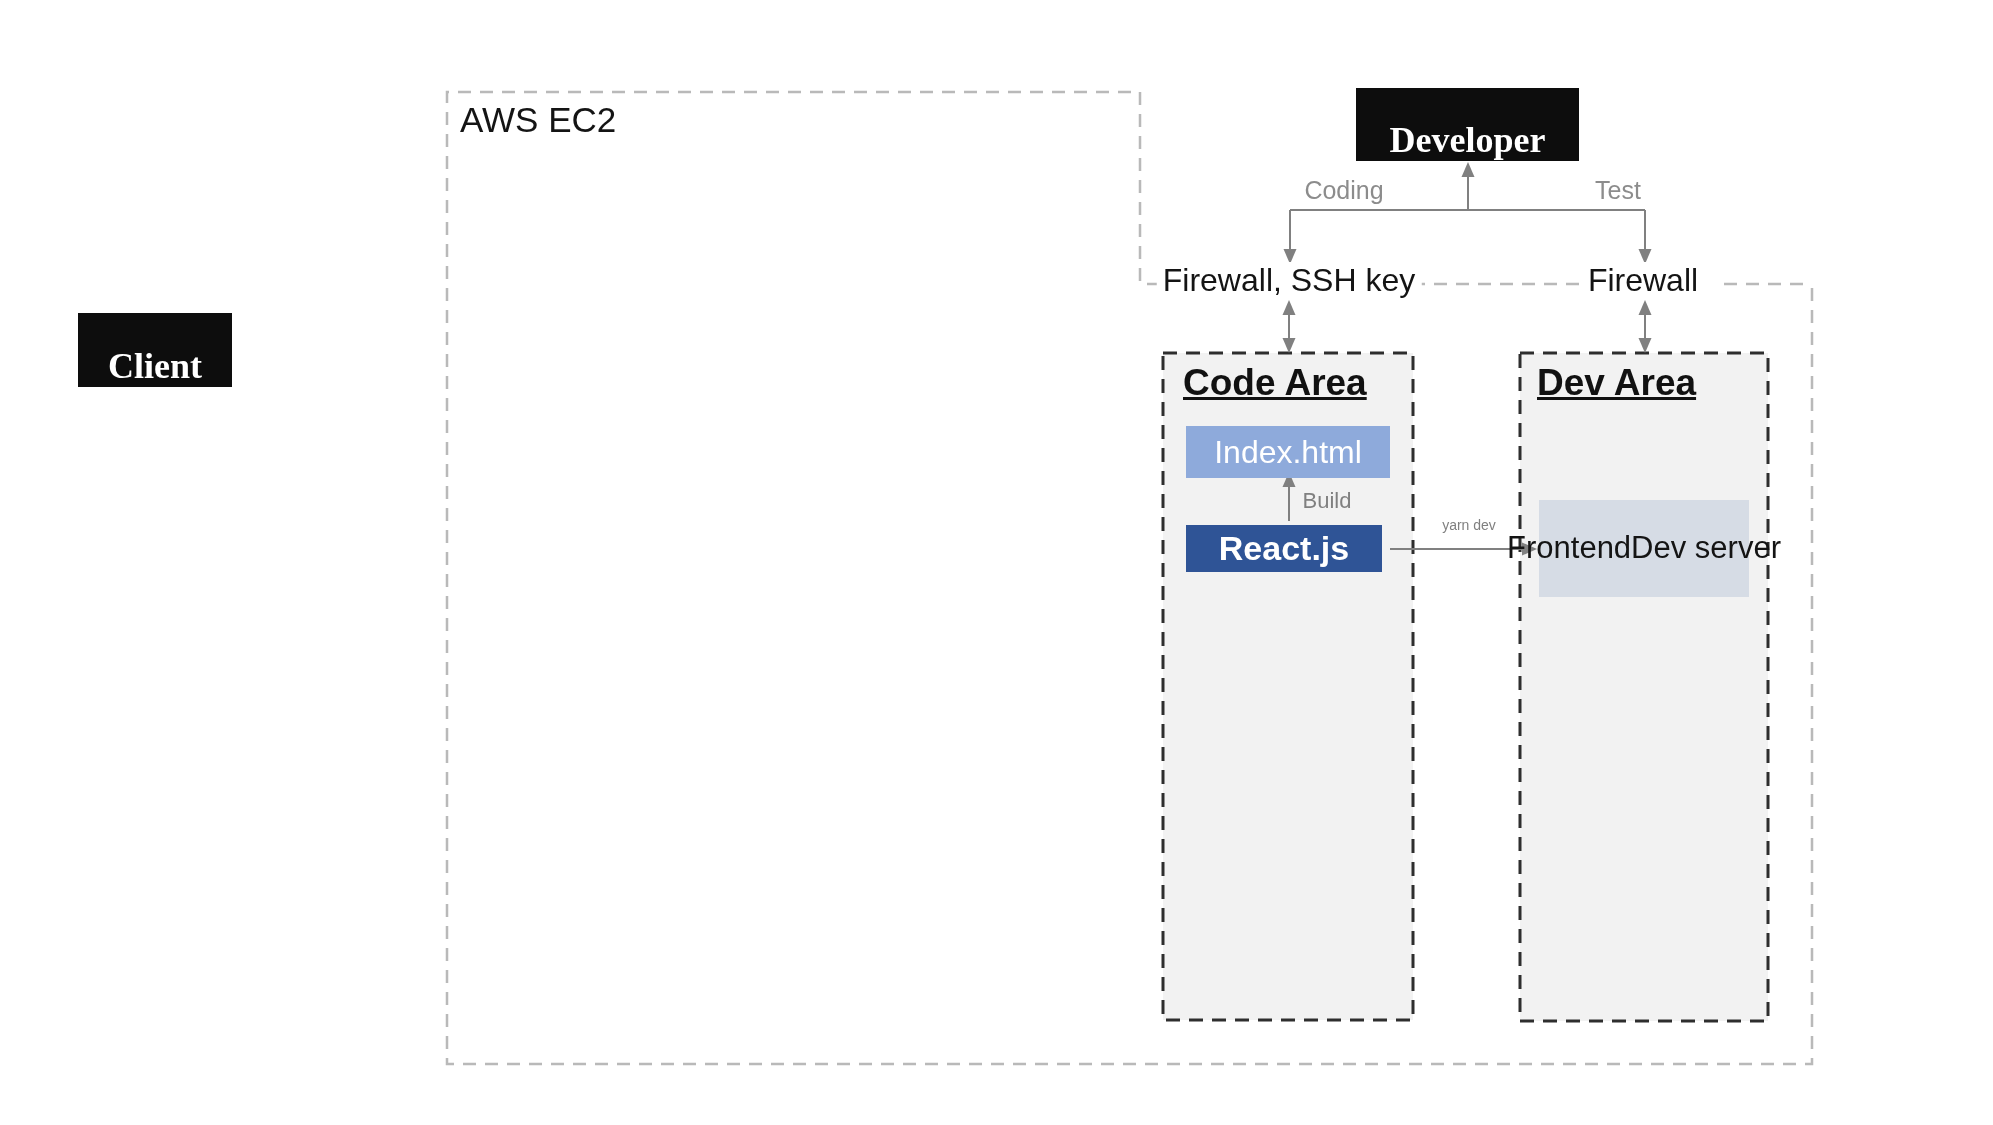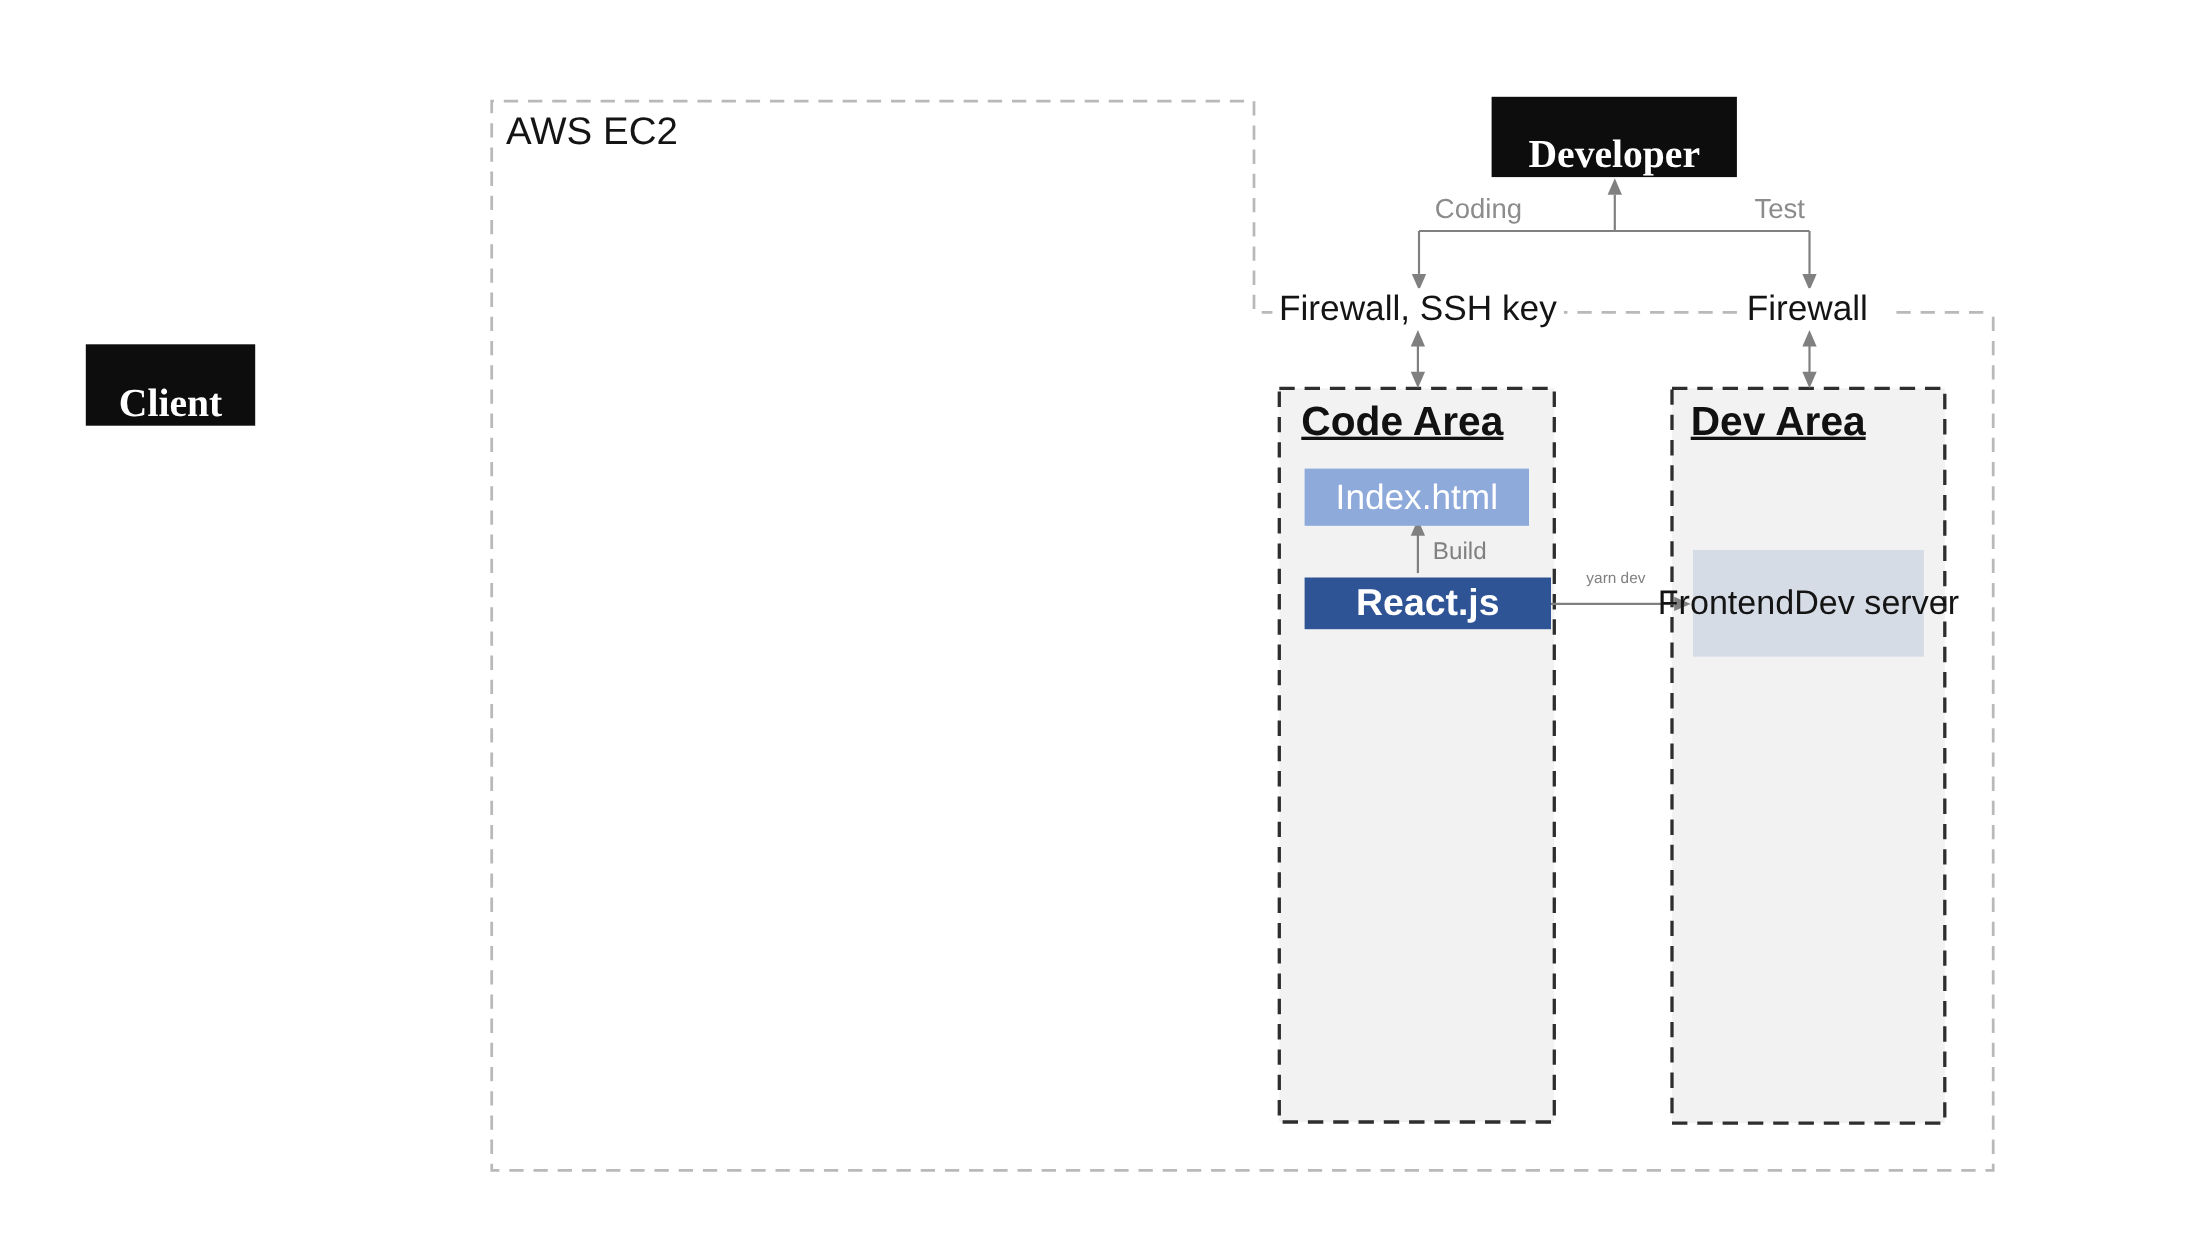--- a/index.html
+++ b/index.html
@@ -29,21 +29,21 @@
 
   .area-title{position:absolute;font-size:37px;font-weight:bold;color:#111111;white-space:nowrap;text-decoration:underline;}
   .title-code{left:1183px;top:362px;}
   .title-dev{left:1537px;top:362px;}
 
   .chip{
     position:absolute;display:flex;align-items:center;justify-content:center;
     white-space:nowrap;text-align:center;
   }
   .chip-index{left:1186px;top:426px;width:204px;height:52px;background:var(--c-index_html_blue,#8eaadb);color:#ffffff;font-size:32px;}
-  .chip-react{left:1186px;top:525px;width:224px;height:47px;background:var(--c-react_blue,#2f5496);color:#ffffff;font-size:34px;font-weight:bold;}
+  .chip-react{left:1186px;top:525px;width:196px;height:47px;background:var(--c-react_blue,#2f5496);color:#ffffff;font-size:34px;font-weight:bold;}
   .chip-frontend{left:1539px;top:500px;width:210px;height:97px;background:var(--c-frontend_fill,#d6dce5);color:#141414;font-size:31px;flex-direction:row;line-height:1.3;}
 
   .gate-label{
     position:absolute;top:262px;transform:translateX(-50%);
     font-size:32px;color:#141414;background:#ffffff;padding:0 6px;white-space:nowrap;
   }
   .gate-ssh{left:1289px;}
   .gate-fw{left:1643px;}
 
   .edge-label{position:absolute;transform:translateX(-50%);color:var(--c-label_gray,#8c8c8c);white-space:nowrap;text-align:center;}

